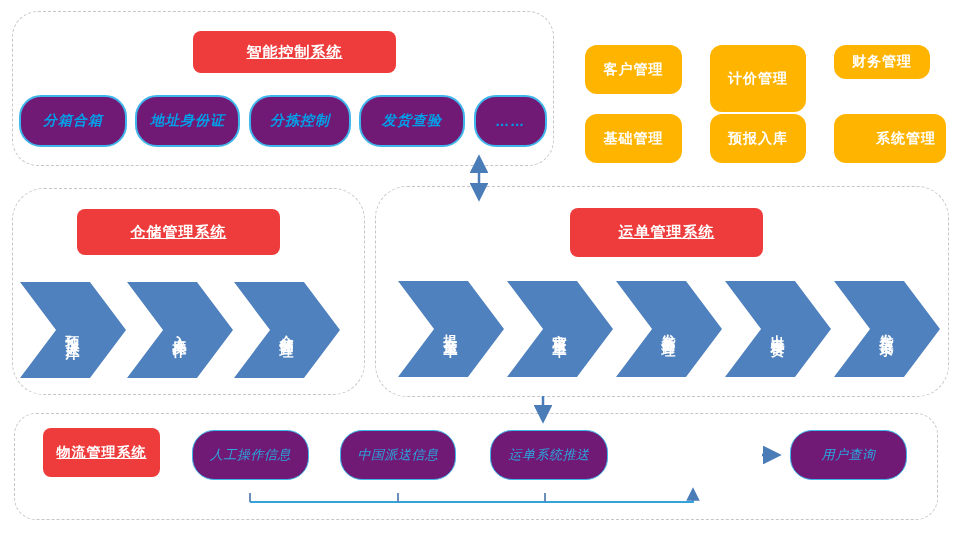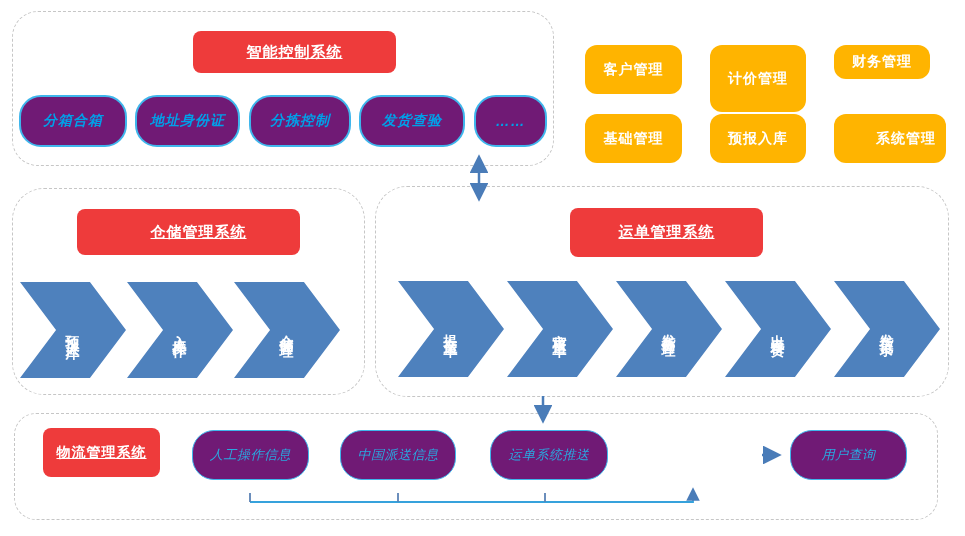--- a/index.html
+++ b/index.html
@@ -55,21 +55,21 @@
 
   <div class="yellow-btn" style="left:585px;top:34px;width:97px;height:49px;">客户管理</div>
   <div class="yellow-btn" style="left:710px;top:34px;width:96px;height:67px;">计价管理</div>
   <div class="yellow-btn" style="left:834px;top:34px;width:96px;height:34px;">财务管理</div>
   <div class="yellow-btn" style="left:585px;top:103px;width:97px;height:49px;">基础管理</div>
   <div class="yellow-btn" style="left:710px;top:103px;width:96px;height:49px;">预报入库</div>
   <div class="yellow-btn" style="left:834px;top:103px;width:80px;height:49px;padding-left:32px;">系统管理</div>
 
   <div class="dashed-panel" style="left:12px;top:188px;width:351px;height:205px;border-radius:32px;"></div>
 
-  <div class="red-pill" style="left:77px;top:209px;width:203px;height:46px;padding-left:20px;">仓储管理系统</div>
+  <div class="red-pill" style="left:77px;top:209px;width:203px;height:46px;">仓储管理系统</div>
 
   <div class="chev" style="left:20px;top:282px;">
     <span class="vtxt">预报入库</span>
   </div>
   <div class="chev" style="left:127px;top:282px;">
     <span class="vtxt">入库操作</span>
   </div>
   <div class="chev" style="left:234px;top:282px;">
     <span class="vtxt">仓储管理</span>
   </div>

